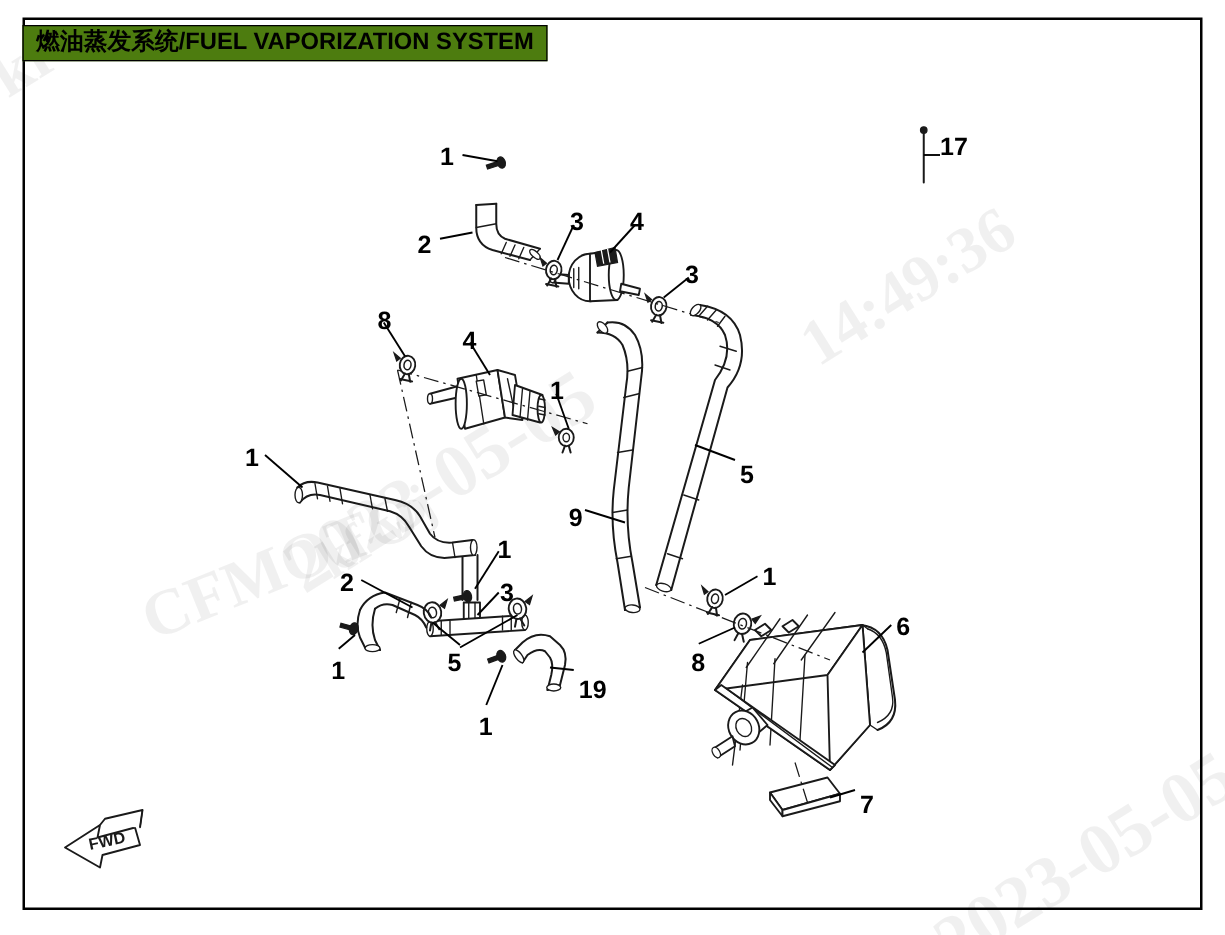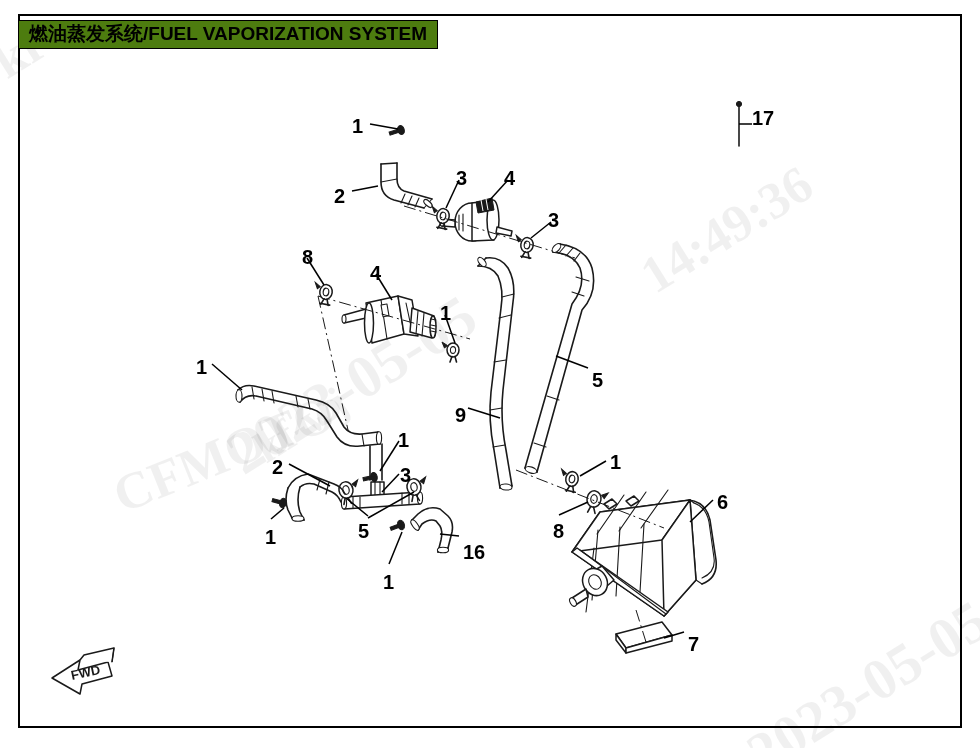--- a/index.html
+++ b/index.html
@@ -343,16 +343,16 @@
 <div class="lbl" style="left:196px;top:357px">1</div>
 <div class="lbl" style="left:455px;top:405px">9</div>
 <div class="lbl" style="left:398px;top:430px">1</div>
 <div class="lbl" style="left:272px;top:457px">2</div>
 <div class="lbl" style="left:400px;top:465px">3</div>
 <div class="lbl" style="left:610px;top:452px">1</div>
 <div class="lbl" style="left:717px;top:492px">6</div>
 <div class="lbl" style="left:265px;top:527px">1</div>
 <div class="lbl" style="left:358px;top:521px">5</div>
 <div class="lbl" style="left:553px;top:521px">8</div>
-<div class="lbl" style="left:463px;top:542px">16</div>
+<div class="lbl" style="left:463px;top:542px">19</div>
 <div class="lbl" style="left:383px;top:572px">1</div>
 <div class="lbl" style="left:688px;top:634px">7</div>
 <div class="lbl" style="left:752px;top:108px">17</div>
 
 </body></html>

